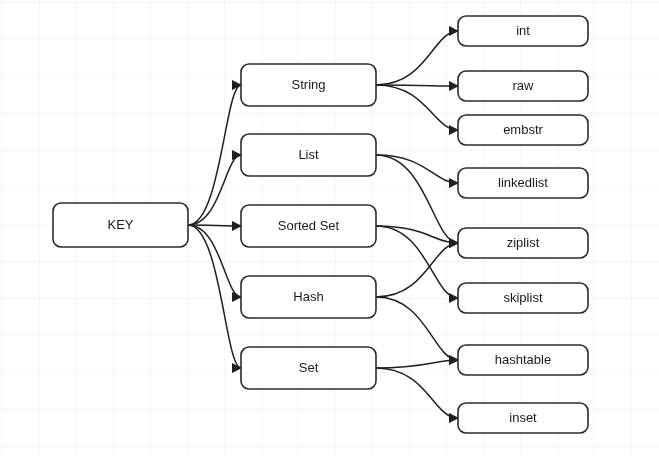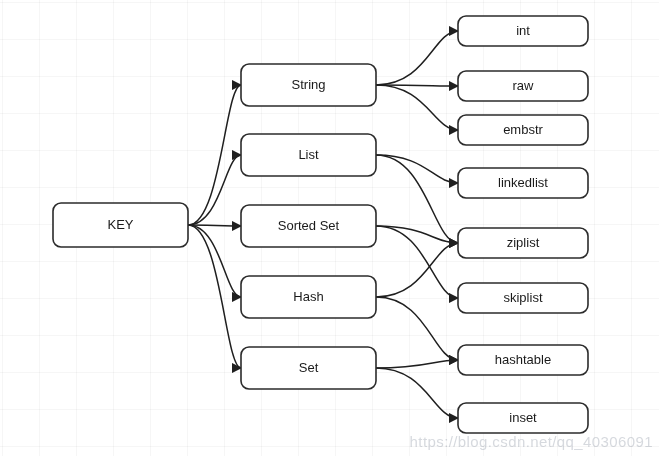--- a/index.html
+++ b/index.html
@@ -138,14 +138,13 @@
           <rect class="node-rect" x="458" y="345" width="130" height="30" rx="8" ry="8"></rect>
           <text class="node-label" x="523" y="361">hashtable</text>
         </g>
         <g>
           <rect class="node-rect" x="458" y="403" width="130" height="30" rx="8" ry="8"></rect>
           <text class="node-label" x="523" y="419">inset</text>
         </g>
       </g>
   </svg>
 
-  <div class="watermark">https://blog.csdn.net/qq_40306091</div>
 </div>
 
 </body></html>

